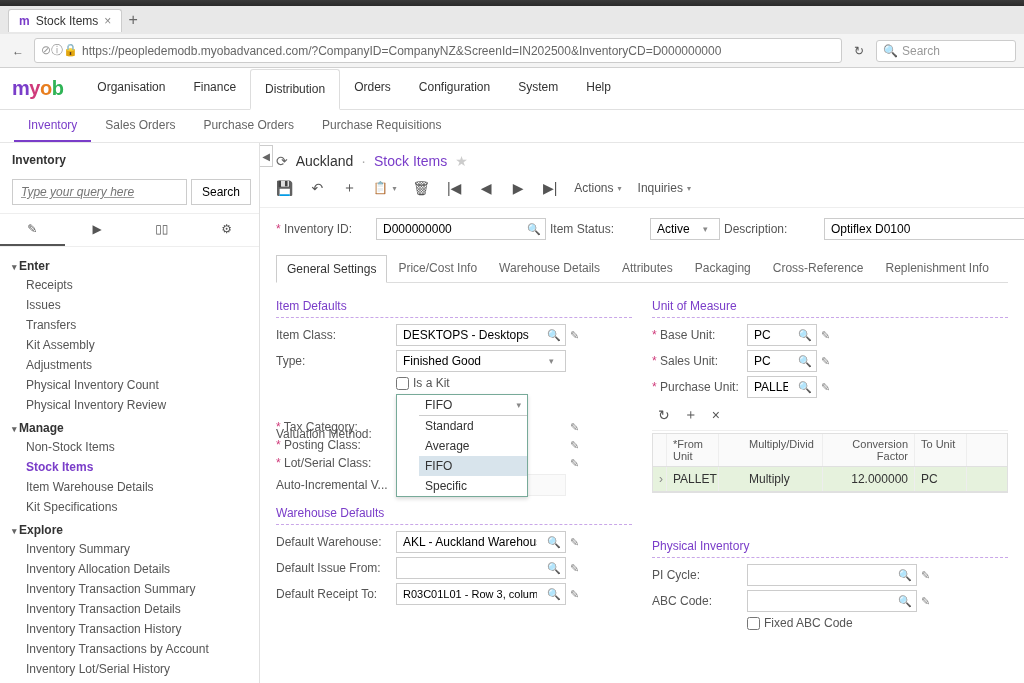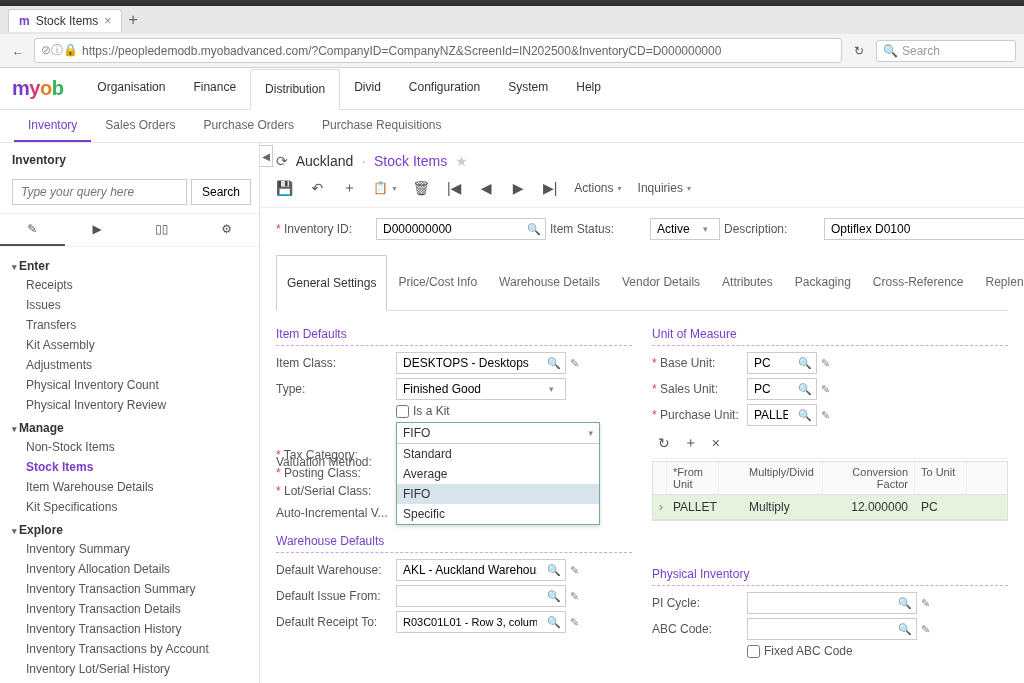--- a/index.html
+++ b/index.html
@@ -33,21 +33,21 @@
 .sub-menu { background: #fff; display: flex; padding: 0 14px; border-bottom: 1px solid #e6e6e6; }
 .sub-menu-item { padding: 8px 14px; color: #666; cursor: pointer; font-size: 12px; }
 .sub-menu-item.active { color: #7a3dc9; border-bottom: 2px solid #7a3dc9; }
 
 .workspace { display: flex; height: calc(100vh - 110px); background: #fff; }
 
 
 .sidebar { width: 260px; border-right: 1px solid #e0e0e0; padding: 0; overflow-y: auto; }
 .side-header { padding: 10px 12px 6px; font-weight: bold; color: #333; }
 .side-search { display: flex; padding: 6px 12px 8px; gap: 4px; }
-.side-search input { flex: 1; border: 1px solid #ccc; padding: 5px 8px; font-style: italic; color: #999; font-size: 12px; }
+.side-search input { flex: 1; border: 1px solid #ccc; padding: 5px 8px; font-style: italic; color: #999; font-size: 12px; text-decoration: underline; }
 .side-search button { border: 1px solid #ccc; background: #fff; padding: 5px 10px; cursor: pointer; font-size: 12px; }
 .side-icons { display: flex; border-top: 1px solid #eee; border-bottom: 1px solid #eee; }
 .side-icon { flex: 1; text-align: center; padding: 8px 0; color: #555; cursor: pointer; }
 .side-icon.active { border-bottom: 2px solid #555; }
 
 .tree { padding: 6px 12px; }
 .tree-head { font-weight: bold; color: #333; padding: 6px 0 2px; cursor: pointer; }
 .tree-head::before { content: "▾ "; color: #666; font-size: 9px; }
 .tree-item { padding: 3px 0 3px 14px; color: #555; cursor: pointer; font-size: 12px; }
 .tree-item.active { color: #7a3dc9; font-weight: bold; }
@@ -75,34 +75,34 @@
 .selector { display: flex; align-items: center; border: 1px solid #ccc; background: #fff; height: 22px; }
 .selector input { border: none; padding: 2px 6px; font-size: 12px; height: 20px; outline: none; }
 .selector .mag { color: #888; padding: 0 4px; cursor: pointer; font-size: 11px; }
 .selector .car { color: #888; padding: 0 4px; cursor: pointer; font-size: 9px; }
 .edit-pencil { color: #888; margin-left: 4px; cursor: pointer; font-size: 11px; }
 
 .top-form { display: flex; gap: 30px; }
 .top-form-col { display: flex; flex-direction: row; gap: 4px; }
 
 .tabs-row { display: flex; border-bottom: 1px solid #ddd; margin-top: 10px; }
-.tab { padding: 20px 10px; font-size: 12px; color: #666; border: 1px solid transparent; cursor: pointer; white-space: nowrap; }
+.tab { padding: 6px 10px; font-size: 12px; color: #666; border: 1px solid transparent; cursor: pointer; white-space: nowrap; }
 .tab.active { border: 1px solid #ccc; border-bottom: 1px solid #fff; color: #333; position: relative; top: 1px; background: #fff; }
 
 .panel { display: flex; gap: 20px; padding-top: 10px; }
 .panel-col { flex: 1; min-width: 280px; }
 .legend { color: #7a3dc9; font-size: 12px; padding: 6px 0 4px; border-bottom: 1px dashed #c9a6e8; margin-bottom: 6px; }
 
 .field-line { display: flex; align-items: center; margin-bottom: 4px; position: relative; }
 .field-line .flbl { width: 120px; color: #555; font-size: 12px; white-space: nowrap; }
 .field-line .flbl.req::before { content: "* "; color: #cf3a7a; }
 .field-line .fsel { flex: 0 0 170px; }
 .field-line .readonly { border: 1px solid #eee; background: #fafafa; height: 22px; display: flex; align-items: center; padding: 0 6px; font-size: 12px; color: #555; width: 170px; }
 
-.dropdown-open { position: absolute; top: 0; left: 120px; width: 204px; border: 1px solid #7a9; background: #fff; z-index: 10; box-shadow: 0 2px 4px rgba(0,0,0,.15); }
+.dropdown-open { position: absolute; top: 0; left: 120px; width: 132px; border: 1px solid #7a9; background: #fff; z-index: 10; box-shadow: 0 2px 4px rgba(0,0,0,.15); padding-left: 22px; }
 .dropdown-open .dd-val { padding: 3px 6px; font-size: 12px; display: flex; justify-content: space-between; align-items: center; }
 .dropdown-open .dd-list { border-top: 1px solid #ccc; }
 .dropdown-open .dd-opt { padding: 3px 6px; font-size: 12px; cursor: pointer; }
 .dropdown-open .dd-opt.hl { background: #d8e4ec; }
 
 .checkbox-line { display: flex; align-items: center; gap: 4px; font-size: 12px; color: #555; }
 .checkbox-line input { margin: 0; }
 
 .uom-col .field-line .flbl { width: 95px; }
 .uom-col .field-line .fsel { flex: 0 0 70px; }
@@ -151,21 +151,21 @@
 </div>
 
 <div class="app-bar">
   <div class="logo">
     <span class="m1">m</span><span class="m2">y</span><span class="m3">o</span><span class="m4">b</span>
   </div>
   <div class="top-menu">
     <div class="top-menu-item">Organisation</div>
     <div class="top-menu-item">Finance</div>
     <div class="top-menu-item active">Distribution</div>
-    <div class="top-menu-item">Divid</div>
+    <div class="top-menu-item">Orders</div>
     <div class="top-menu-item">Configuration</div>
     <div class="top-menu-item">System</div>
     <div class="top-menu-item">Help</div>
   </div>
 </div>
 
 <div class="sub-menu">
   <div class="sub-menu-item active">Inventory</div>
   <div class="sub-menu-item">Sales Orders</div>
   <div class="sub-menu-item">Purchase Orders</div>
@@ -274,21 +274,20 @@
 
             </div>
           </div>
         </div>
       </div>
 
       <div class="tabs-row" id="tabs-row">
           <div class="tab active">General Settings</div>
           <div class="tab">Price/Cost Info</div>
           <div class="tab">Warehouse Details</div>
-          <div class="tab">Vendor Details</div>
           <div class="tab">Attributes</div>
           <div class="tab">Packaging</div>
           <div class="tab">Cross-Reference</div>
           <div class="tab">Replenishment Info</div>
         </div>
 
       <div class="panel">
 
         <div class="panel-col">
           <div class="legend">Item Defaults</div>

